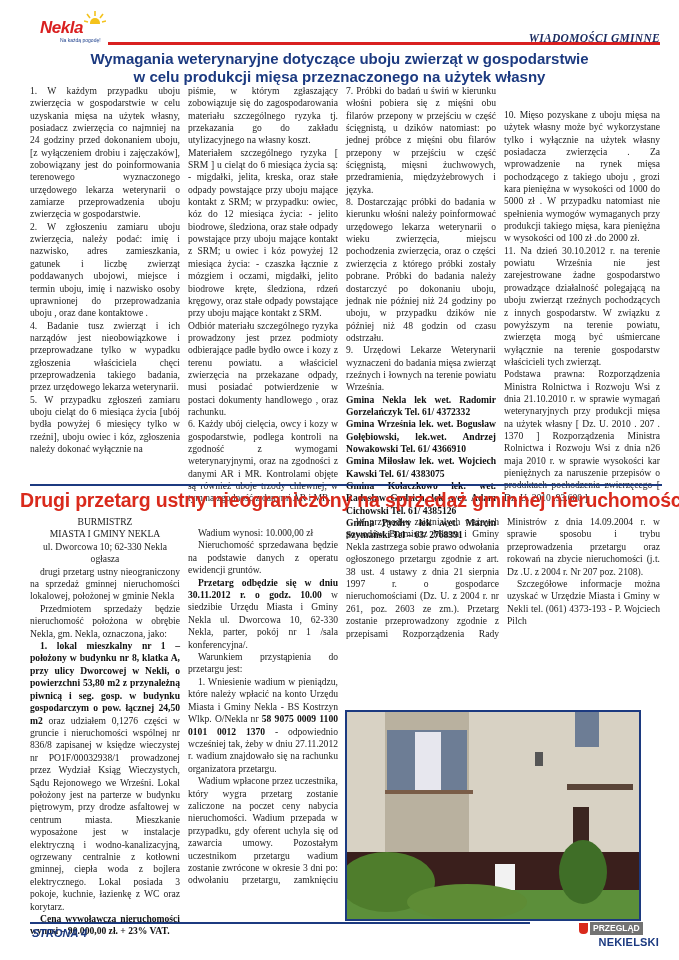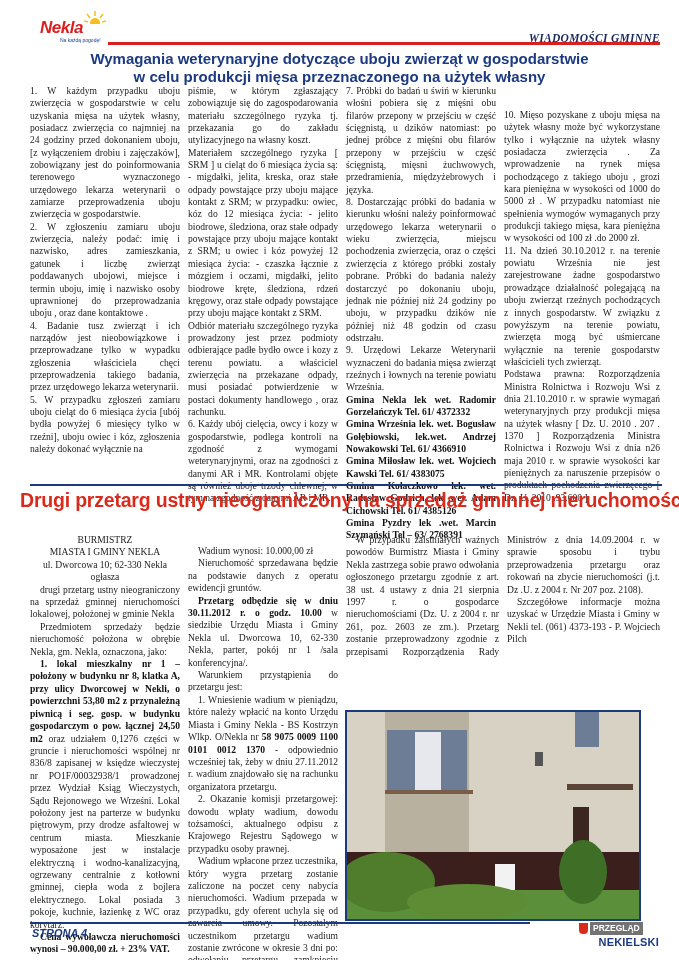--- a/index.html
+++ b/index.html
@@ -23,21 +23,21 @@
   .c2 { left: 158px; width: 150px; }
   .c3 { left: 316px; width: 150px; }
   .c4 { left: 474px; width: 156px; }
   .b { font-weight: bold; color: #111; }
 
   .rule-blue { position: absolute; left: 30px; width: 632px; height: 2px; background: #1c3a80; }
 
   .title2 { position: absolute; left: 20px; top: 489px; width: 639px; text-align: center; font-family: "Liberation Sans", sans-serif; font-weight: bold; font-size: 19.5px; color: #d92a1c; letter-spacing: -0.2px; white-space: nowrap; }
 
   .cols-bot { position: absolute; left: 30px; top: 516px; width: 630px; height: 390px; }
-  .cols-bot .col { line-height: 12.4px; margin-top: 18px; }
+  .cols-bot .col { line-height: 12.4px; }
   .indent { text-indent: 10px; }
   .center { text-align: center; }
 
   .photo { position: absolute; left: 345px; top: 710px; width: 292px; height: 207px; border: 2px solid #1c3a80; overflow: hidden; background: #cfc9bb; }
 
   .footer-page { position: absolute; left: 32px; top: 927px; font-family: "Liberation Sans", sans-serif; font-style: italic; font-weight: bold; font-size: 11px; color: #1c3a80; }
   .footer-brand { position: absolute; right: 20px; top: 922px; width: 80px; height: 34px; }
   .footer-brand .crest { position: absolute; left: 0; top: 1px; width: 9px; height: 11px; background: #d92a1c; border-radius: 0 0 4px 4px; }
   .footer-brand .p1 { position: absolute; left: 11px; top: 0; height: 13px; padding: 0 3px; background: #737373; color: #fff; font-family: "Liberation Sans", sans-serif; font-weight: bold; font-size: 8.5px; line-height: 13px; }
   .footer-brand .p2 { position: absolute; right: 0; top: 14px; font-family: "Liberation Sans", sans-serif; font-weight: bold; font-size: 11px; color: #1c3a80; letter-spacing: 0.2px; }
@@ -113,21 +113,20 @@
     <p class="indent">Przedmiotem sprzedaży będzie nieruchomość położona w obrębie Nekla, gm. Nekla, oznaczona, jako:</p>
     <p class="indent"><span class="b">1. lokal mieszkalny nr 1 – położony w budynku nr 8, klatka A, przy ulicy Dworcowej w Nekli, o powierzchni 53,80 m2 z przynależną piwnicą i seg. gosp. w budynku gospodarczym o pow. łącznej 24,50 m2</span><span> oraz udziałem 0,1276 części w gruncie i nieruchomości wspólnej nr 836/8 zapisanej w księdze wieczystej nr PO1F/00032938/1 prowadzonej przez Wydział Ksiąg Wieczystych, Sądu Rejonowego we Wrześni. Lokal położony jest na parterze w budynku piętrowym, przy drodze asfaltowej w centrum miasta. Mieszkanie wyposażone jest w instalacje elektryczną i wodno-kanalizacyjną, ogrzewany centralnie z kotłowni gminnej, ciepła woda z bojlera elektrycznego. Lokal posiada 3 pokoje, kuchnie, łazienkę z WC oraz  korytarz.</span></p>
     <p class="indent b">Cena wywoławcza nieruchomości wynosi – 90.000,00 zł. + 23% VAT.</p>
   </div>
   <div class="col c2" style="top:11px;">
     <p class="indent">Wadium wynosi: 10.000,00 zł</p>
     <p class="indent">Nieruchomość sprzedawana będzie na podstawie danych z operatu ewidencji gruntów.</p>
     <p class="indent"><span class="b">Przetarg odbędzie się w dniu 30.11.2012 r. o godz. 10.00</span><span> w siedzibie Urzędu Miasta i Gminy Nekla ul. Dworcowa 10, 62-330 Nekla, parter, pokój nr 1 /sala konferencyjna/.</span></p>
     <p class="indent">Warunkiem  przystąpienia  do przetargu jest:</p>
     <p class="indent"><span>1. Wniesienie wadium w pieniądzu, które należy wpłacić na konto Urzędu Miasta i Gminy Nekla - BS Kostrzyn Wlkp. O/Nekla nr </span><span class="b">58 9075 0009 1100 0101 0012 1370</span><span> - odpowiednio wcześniej tak, żeby w dniu 27.11.2012 r. wadium znajdowało się na rachunku organizatora przetargu.</span></p>
-    <p class="indent">2. Okazanie komisji przetargowej: dowodu wpłaty wadium, dowodu tożsamości, aktualnego odpisu z Krajowego Rejestru Sądowego w przypadku osoby prawnej.</p>
     <p class="indent" style="height:112px;overflow:hidden;">Wadium wpłacone przez uczestnika, który wygra przetarg zostanie zaliczone na poczet ceny nabycia nieruchomości. Wadium przepada w przypadku, gdy oferent uchyla się od zawarcia umowy. Pozostałym uczestnikom przetargu wadium zostanie zwrócone w okresie 3 dni po: odwołaniu przetargu, zamknięciu przetargu, unieważnieniu przetargu, zakończeniu przetargu wynikiem negatywnym, w sposób uzgodniony z oferentami. Koszt sporządzenia umowy notarialnej po dokonaniu wpłaty całości ceny nabycia nieruchomości spoczywa na nabywcy.</p>
   </div>
   <div class="col c3" style="width:314px;column-count:2;column-gap:8px;height:188px;">
     <p class="indent">W przypadku zaistniałych ważnych powodów Burmistrz Miasta i Gminy Nekla zastrzega sobie prawo odwołania ogłoszonego przetargu zgodnie z art. 38 ust. 4 ustawy z dnia 21 sierpnia 1997 r. o gospodarce nieruchomościami (Dz. U. z 2004 r. nr 261, poz. 2603 ze zm.). Przetarg zostanie przeprowadzony zgodnie z przepisami Rozporządzenia Rady Ministrów z dnia 14.09.2004 r. w sprawie sposobu i trybu przeprowadzenia przetargu oraz rokowań na zbycie nieruchomości (j.t. Dz .U. z 2004 r. Nr 207 poz. 2108).</p>
     <p class="indent">Szczegółowe informacje można uzyskać w Urzędzie Miasta i Gminy w Nekli tel. (061) 4373-193 - P. Wojciech Pilch</p>
   </div>
 </div>
 
 <div class="photo">
   <svg width="292" height="207" viewBox="0 0 292 207">

